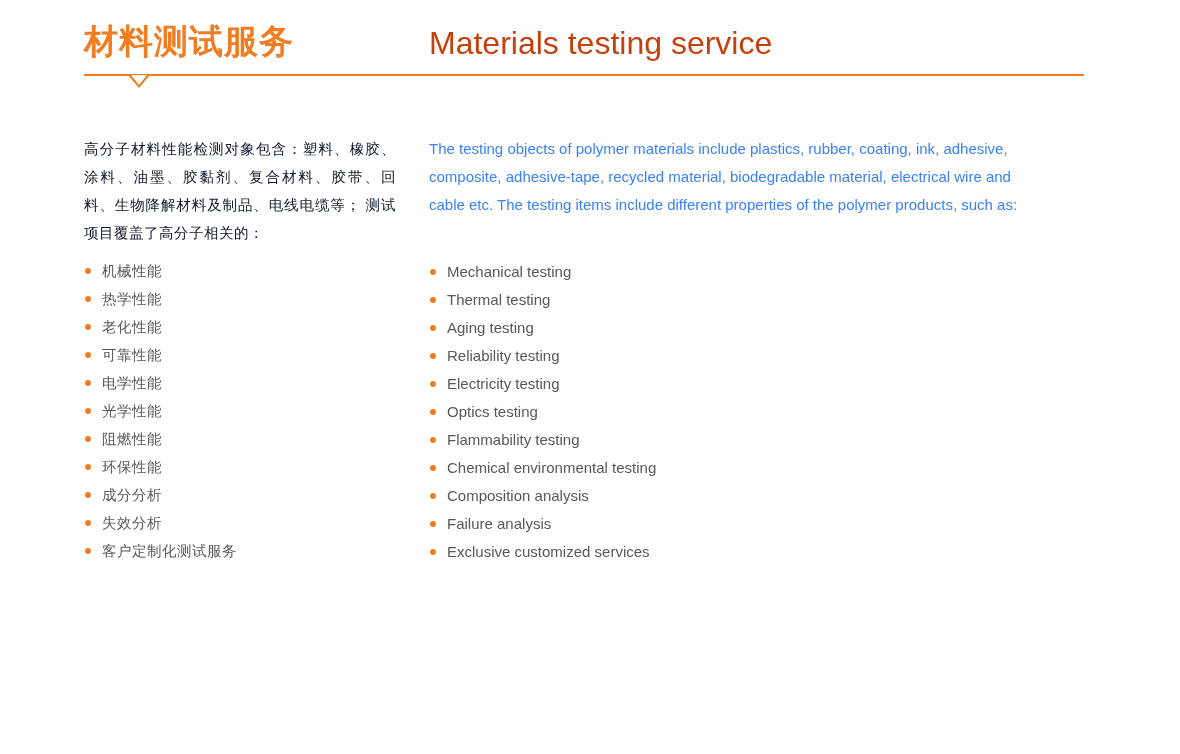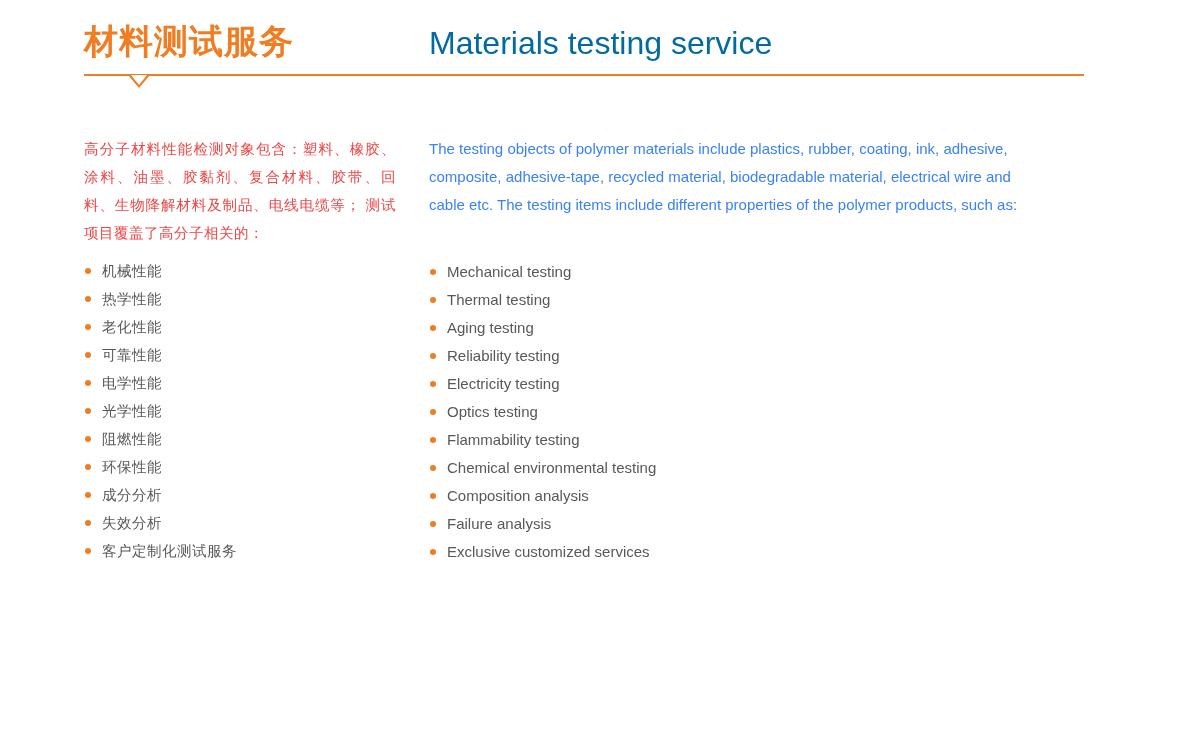--- a/index.html
+++ b/index.html
@@ -38,21 +38,21 @@
     letter-spacing: 1px;
     line-height: 46px;
     white-space: nowrap;
   }
   .title-en {
     position: absolute;
     left: 345px;
     top: 2px;
     font-size: 32px;
     font-weight: normal;
-    color: #0369a1;
+    color: #c2410c;
     line-height: 46px;
     white-space: nowrap;
   }
   .rule {
     position: absolute;
     left: 84px;
     top: 74px;
     width: 1000px;
     height: 2px;
     background: #f07d22;
@@ -87,21 +87,21 @@
   }
   .col-en {
     position: absolute;
     left: 429px;
     top: 120px;
     width: 620px;
   }
   .para-cn {
     font-size: 14.5px;
     line-height: 28px;
-    color: #ef4444;
+    color: #0f172a;
     text-align: justify;
     letter-spacing: 0.5px;
   }
   .para-en {
     font-size: 15px;
     line-height: 28px;
     color: #3b82f6;
   }
 
   

